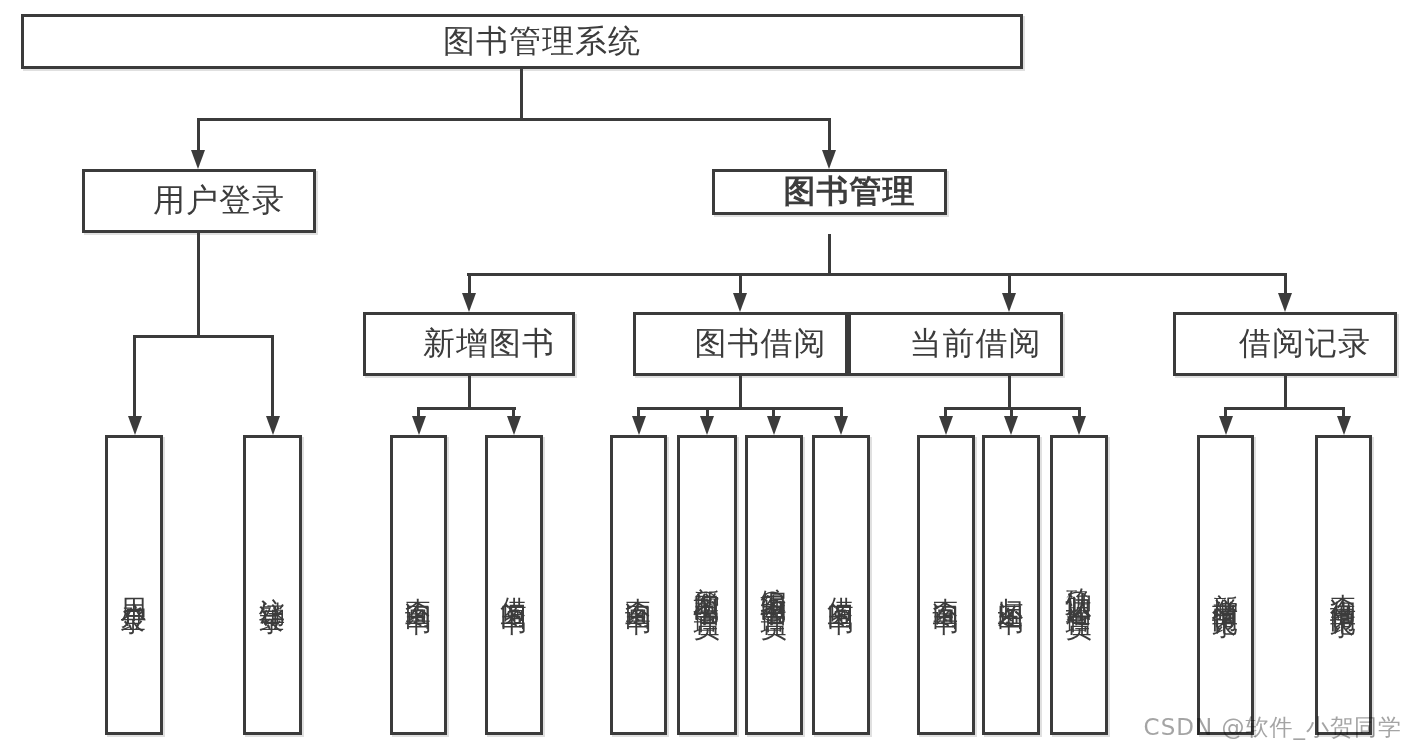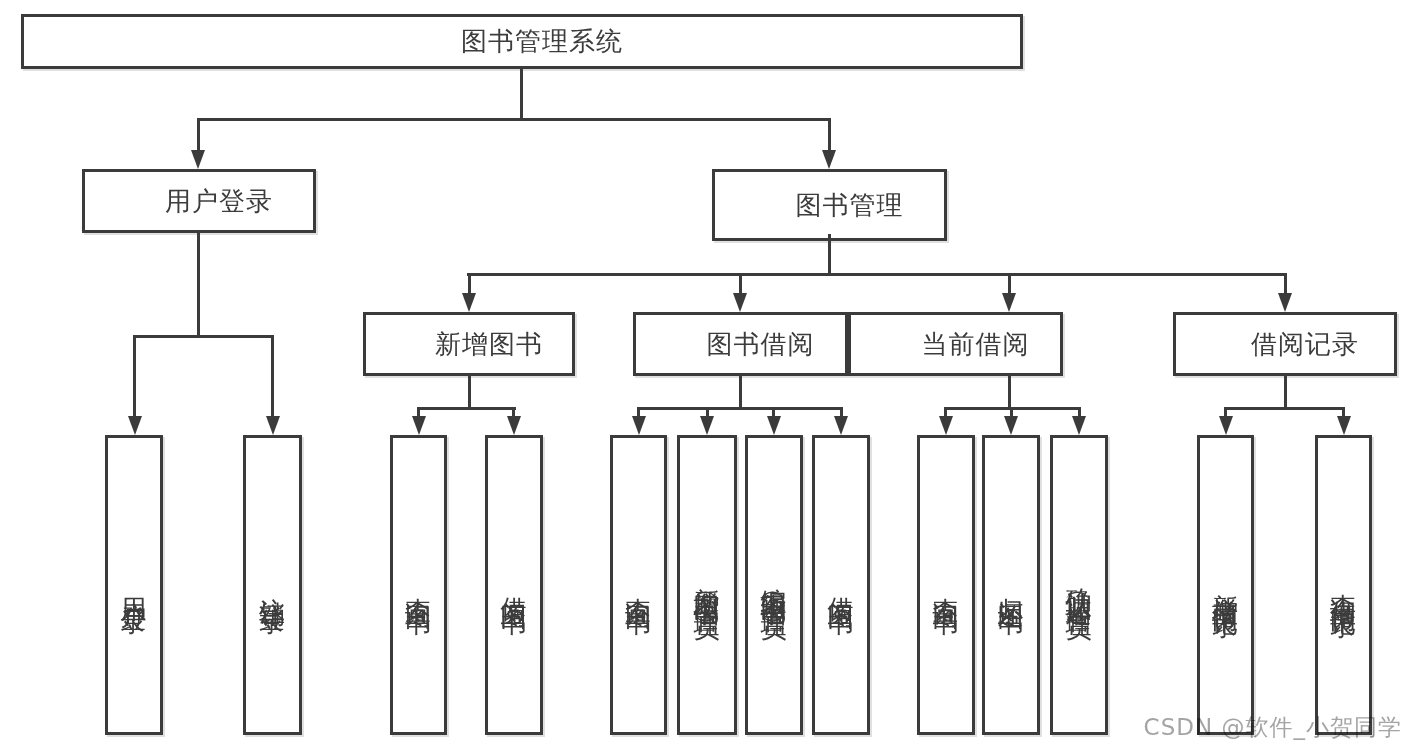--- a/index.html
+++ b/index.html
@@ -18,21 +18,21 @@
     background: #ffffff;
   }
   .hbox {
     position: absolute;
     box-sizing: border-box;
     border: 3px solid #3b3b3b;
     background: #ffffff;
     display: flex;
     align-items: center;
     justify-content: center;
-    font-size: 26px;
+    font-size: 32px;
     color: #3c3c3c;
     letter-spacing: 1px;
     box-shadow: 2px 2px 0 rgba(0,0,0,0.12);
     white-space: nowrap;
     padding-left: 40px;
   }
   .vbox {
     position: absolute;
     box-sizing: border-box;
     border: 3px solid #3b3b3b;
@@ -90,21 +90,21 @@
   <div class="vline" style="left:520px; top:69px; height:49px;"></div>
   <div class="hline" style="left:197px; top:118px; width:634px;"></div>
   <div class="vline" style="left:197px; top:118px; height:34px;"></div>
   <div class="arr" style="left:191px; top:150px;"></div>
   <div class="vline" style="left:828px; top:118px; height:34px;"></div>
   <div class="arr" style="left:822px; top:150px;"></div>
 
   <div class="hbox" style="left:82px; top:169px; width:234px; height:64px;">
     <span>用户登录</span>
   </div>
-  <div class="hbox" style="left:712px; top:169px; width:235px; height:72px;">
+  <div class="hbox" style="left:712px; top:169px; width:235px; height:46px;font-weight:bold;">
     <span>图书管理</span>
   </div>
 
   <div class="vline" style="left:197px; top:233px; height:102px;"></div>
   <div class="hline" style="left:133px; top:335px; width:141px;"></div>
   <div class="vline" style="left:133px; top:335px; height:82px;"></div>
   <div class="arr" style="left:128px; top:416px;"></div>
   <div class="vline" style="left:271px; top:335px; height:82px;"></div>
   <div class="arr" style="left:266px; top:416px;"></div>
 

